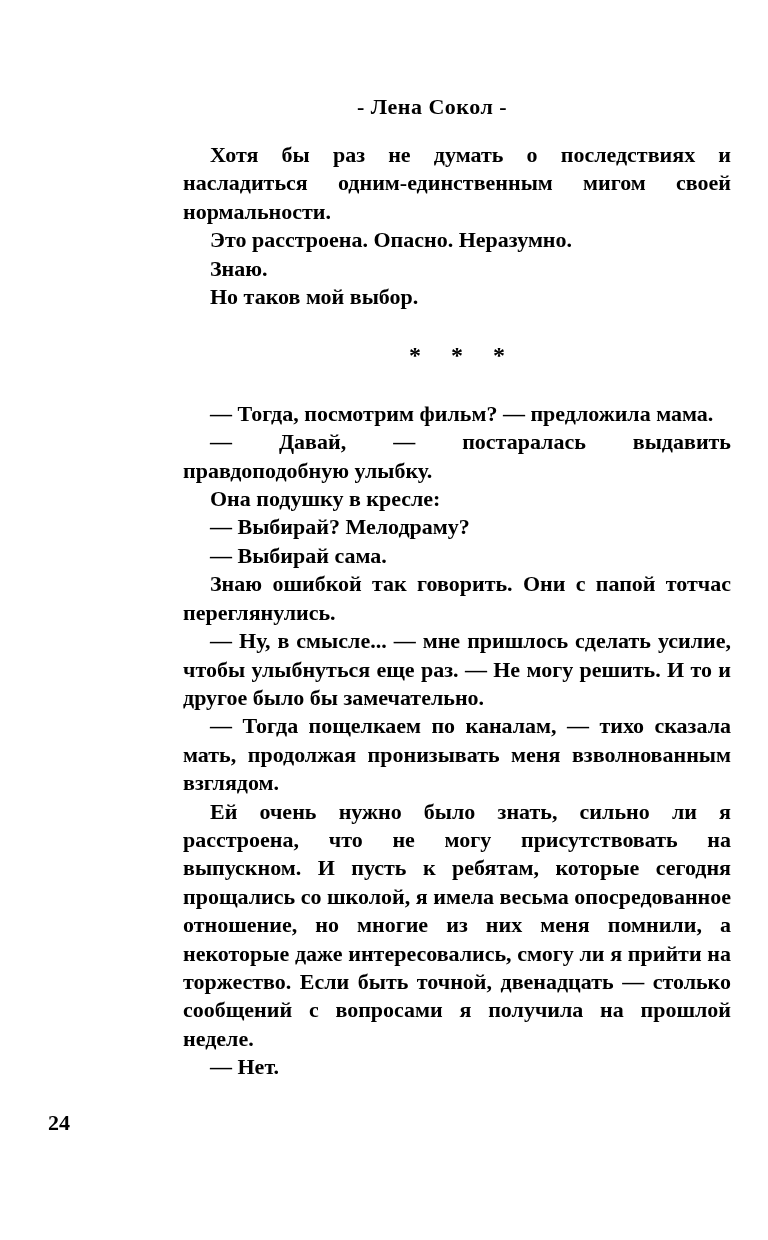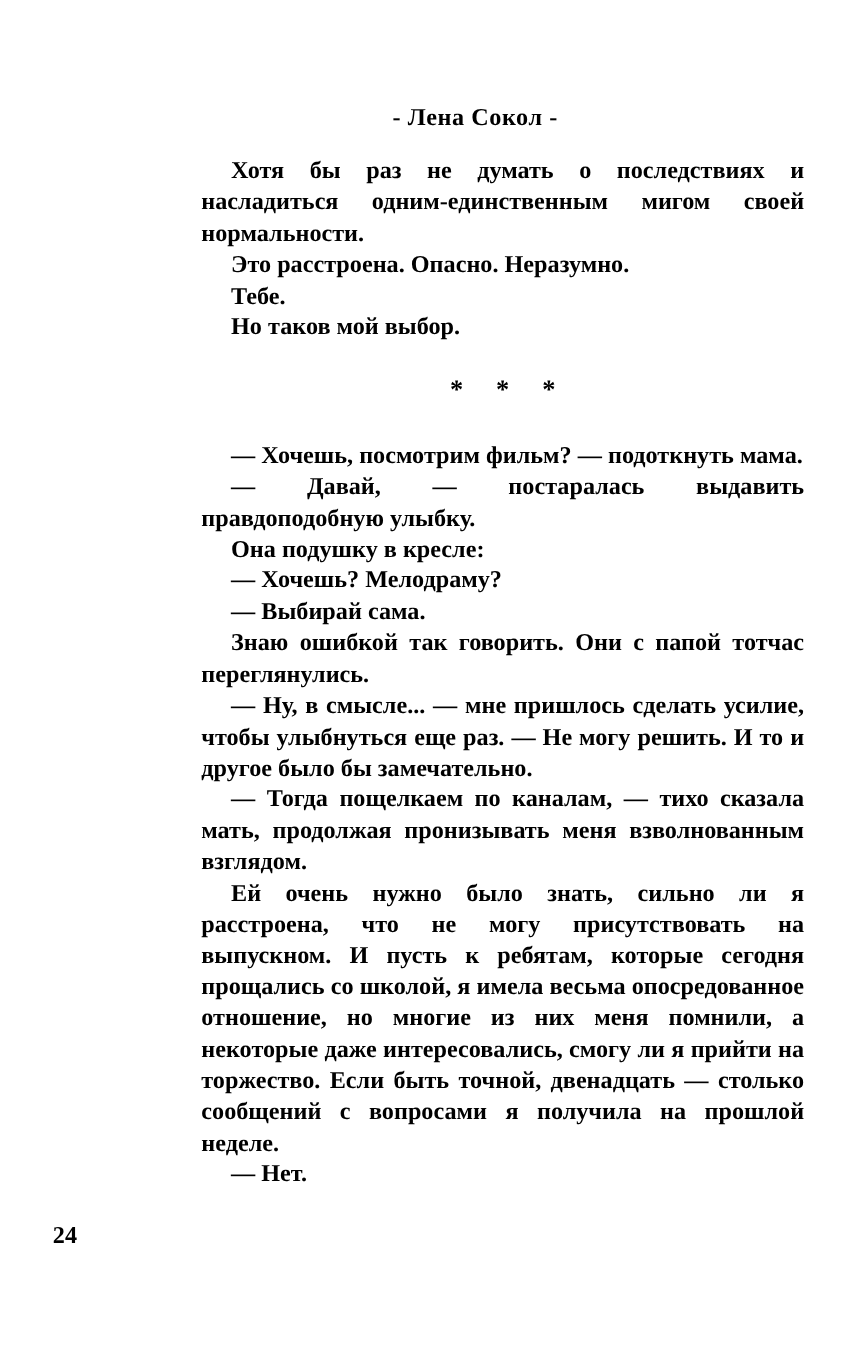--- a/index.html
+++ b/index.html
@@ -63,29 +63,29 @@
 <body>
 
 <div class="page">
 
   <div class="running-header">- Лена Сокол -</div>
 
   <div class="body-text">
 
     <p>Хотя бы раз не думать о последствиях и насладиться одним-единственным мигом своей нормальности.</p>
     <p>Это расстроена. Опасно. Неразумно.</p>
-    <p>Тебе.</p>
+    <p>Знаю.</p>
     <p>Но таков мой выбор.</p>
 
     <div class="separator">*  *  *</div>
 
-    <p>— Хочешь, посмотрим фильм? — подоткнуть мама.</p>
+    <p>— Тогда, посмотрим фильм? — предложила мама.</p>
     <p>— Давай, — постаралась выдавить правдоподобную улыбку.</p>
     <p>Она подушку в кресле:</p>
-    <p>— Хочешь? Мелодраму?</p>
+    <p>— Выбирай? Мелодраму?</p>
     <p>— Выбирай сама.</p>
     <p>Знаю ошибкой так говорить. Они с папой тотчас переглянулись.</p>
     <p>— Ну, в смысле... — мне пришлось сделать усилие, чтобы улыбнуться еще раз. — Не могу решить. И то и другое было бы замечательно.</p>
     <p>— Тогда пощелкаем по каналам, — тихо сказала мать, продолжая пронизывать меня взволнованным взглядом.</p>
     <p>Ей очень нужно было знать, сильно ли я расстроена, что не могу присутствовать на выпускном. И пусть к ребятам, которые сегодня прощались со школой, я имела весьма опосредованное отношение, но многие из них меня помнили, а некоторые даже интересовались, смогу ли я прийти на торжество. Если быть точной, двенадцать — столько сообщений с вопросами я получила на прошлой неделе.</p>
     <p>— Нет.</p>
 
   </div>
 
   <div class="page-number">24</div>

